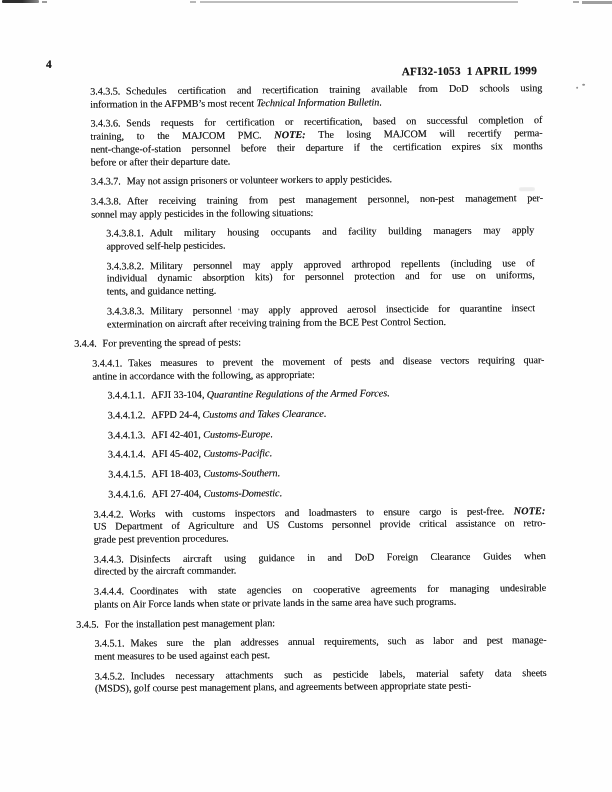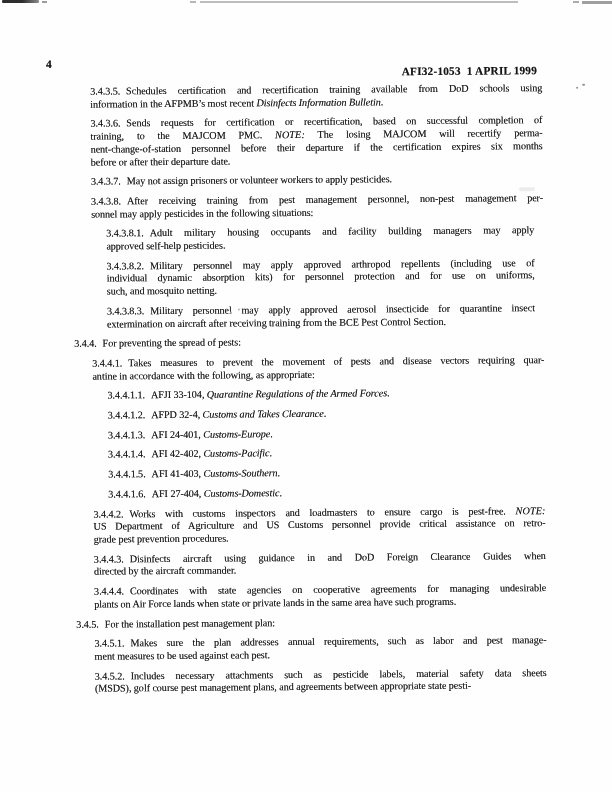--- a/index.html
+++ b/index.html
@@ -50,21 +50,21 @@
     letter-spacing: -0.08px;
   }
   .para { margin-bottom: 7px; }
   .para.l1 { margin-left: 72px;  width: 470px; }
   .para.l2 { margin-left: 90px;  width: 452px; }
   .para.l3 { margin-left: 105px; width: 428px; }
   .line { text-align: justify; text-align-last: justify; }
   .line.last { text-align-last: left; }
   .seg-n  { margin-right: 6px; font-family: Liberation Serif, serif; }
   .seg-i  { font-style: italic; }
-  .seg-bi { font-style: italic; font-weight: normal; letter-spacing: 0.1px; }
+  .seg-bi { font-style: italic; font-weight: bold; letter-spacing: 0.1px; }
 
   
   .speckle { position: absolute; background: #8f8f8f; border-radius: 50%;
              width: 2px; height: 2px; pointer-events: none; }
   .sp-1a { left: 576px; top: 89px; }
   .sp-1b { left: 582px; top: 86px; width: 3px; height: 2px; }
   .sp-2a { left: 228px; top: 311px; background: #a8a8a8; }
   .sp-2b { left: 236px; top: 308px; background: #b2b2b2; }
   .smudge { position: absolute; left: 518px; top: 189px; width: 16px; height: 4px;
             background: #ececec; border-radius: 2px; filter: blur(0.5px); pointer-events: none; }
@@ -80,21 +80,21 @@
   <div class="artifact a-line-mid"></div>
   <div class="artifact a-dash-r1"></div>
   <div class="artifact a-dash-r2"></div>
 
   <div class="content">
     <div class="page-number">4</div>
     <div class="page-header">AFI32-1053  1 APRIL 1999</div>
     <div class="doc-body">
         <div class="para l2">
           <div class="line"><span class="seg-n">3.4.3.5.</span><span>Schedules certification and recertification training available from DoD schools using</span></div>
-          <div class="line last"><span>information in the AFPMB’s most recent </span><span class="seg-i">Disinfects Information Bulletin</span><span>.</span></div>
+          <div class="line last"><span>information in the AFPMB’s most recent </span><span class="seg-i">Technical Information Bulletin</span><span>.</span></div>
         </div>
         <div class="para l2">
           <div class="line"><span class="seg-n">3.4.3.6.</span><span>Sends requests for certification or recertification, based on successful completion of</span></div>
           <div class="line"><span>training, to the MAJCOM PMC. </span><span class="seg-bi">NOTE:</span><span> The losing MAJCOM will recertify perma-</span></div>
           <div class="line"><span>nent-change-of-station personnel before their departure if the certification expires six months</span></div>
           <div class="line last"><span>before or after their departure date.</span></div>
         </div>
         <div class="para l2">
           <div class="line last"><span class="seg-n">3.4.3.7.</span><span>May not assign prisoners or volunteer workers to apply pesticides.</span></div>
         </div>
@@ -102,47 +102,47 @@
           <div class="line"><span class="seg-n">3.4.3.8.</span><span>After receiving training from pest management personnel, non-pest management per-</span></div>
           <div class="line last"><span>sonnel may apply pesticides in the following situations:</span></div>
         </div>
         <div class="para l3">
           <div class="line"><span class="seg-n">3.4.3.8.1.</span><span>Adult military housing occupants and facility building managers may apply</span></div>
           <div class="line last"><span>approved self-help pesticides.</span></div>
         </div>
         <div class="para l3">
           <div class="line"><span class="seg-n">3.4.3.8.2.</span><span>Military personnel may apply approved arthropod repellents (including use of</span></div>
           <div class="line"><span>individual dynamic absorption kits) for personnel protection and for use on uniforms,</span></div>
-          <div class="line last"><span>such, and mosquito netting.</span></div>
+          <div class="line last"><span>tents, and guidance netting.</span></div>
         </div>
         <div class="para l3">
           <div class="line"><span class="seg-n">3.4.3.8.3.</span><span>Military personnel may apply approved aerosol insecticide for quarantine insect</span></div>
           <div class="line last"><span>extermination on aircraft after receiving training from the BCE Pest Control Section.</span></div>
         </div>
         <div class="para l1">
           <div class="line last"><span class="seg-n">3.4.4.</span><span>For preventing the spread of pests:</span></div>
         </div>
         <div class="para l2">
           <div class="line"><span class="seg-n">3.4.4.1.</span><span>Takes measures to prevent the movement of pests and disease vectors requiring quar-</span></div>
           <div class="line last"><span>antine in accordance with the following, as appropriate:</span></div>
         </div>
         <div class="para l3">
           <div class="line last"><span class="seg-n">3.4.4.1.1.</span><span>AFJI 33-104, </span><span class="seg-i">Quarantine Regulations of the Armed Forces</span><span>.</span></div>
         </div>
         <div class="para l3">
-          <div class="line last"><span class="seg-n">3.4.4.1.2.</span><span>AFPD 32-4, </span><span class="seg-i">Customs and Takes Clearance</span><span>.</span></div>
+          <div class="line last"><span class="seg-n">3.4.4.1.2.</span><span>AFPD 24-4, </span><span class="seg-i">Customs and Takes Clearance</span><span>.</span></div>
         </div>
         <div class="para l3">
-          <div class="line last"><span class="seg-n">3.4.4.1.3.</span><span>AFI 24-401, </span><span class="seg-i">Customs-Europe</span><span>.</span></div>
+          <div class="line last"><span class="seg-n">3.4.4.1.3.</span><span>AFI 42-401, </span><span class="seg-i">Customs-Europe</span><span>.</span></div>
         </div>
         <div class="para l3">
-          <div class="line last"><span class="seg-n">3.4.4.1.4.</span><span>AFI 42-402, </span><span class="seg-i">Customs-Pacific</span><span>.</span></div>
+          <div class="line last"><span class="seg-n">3.4.4.1.4.</span><span>AFI 45-402, </span><span class="seg-i">Customs-Pacific</span><span>.</span></div>
         </div>
         <div class="para l3">
-          <div class="line last"><span class="seg-n">3.4.4.1.5.</span><span>AFI 41-403, </span><span class="seg-i">Customs-Southern</span><span>.</span></div>
+          <div class="line last"><span class="seg-n">3.4.4.1.5.</span><span>AFI 18-403, </span><span class="seg-i">Customs-Southern</span><span>.</span></div>
         </div>
         <div class="para l3">
           <div class="line last"><span class="seg-n">3.4.4.1.6.</span><span>AFI 27-404, </span><span class="seg-i">Customs-Domestic</span><span>.</span></div>
         </div>
         <div class="para l2">
           <div class="line"><span class="seg-n">3.4.4.2.</span><span>Works with customs inspectors and loadmasters to ensure cargo is pest-free. </span><span class="seg-bi">NOTE:</span></div>
           <div class="line"><span>US Department of Agriculture and US Customs personnel provide critical assistance on retro-</span></div>
           <div class="line last"><span>grade pest prevention procedures.</span></div>
         </div>
         <div class="para l2">

